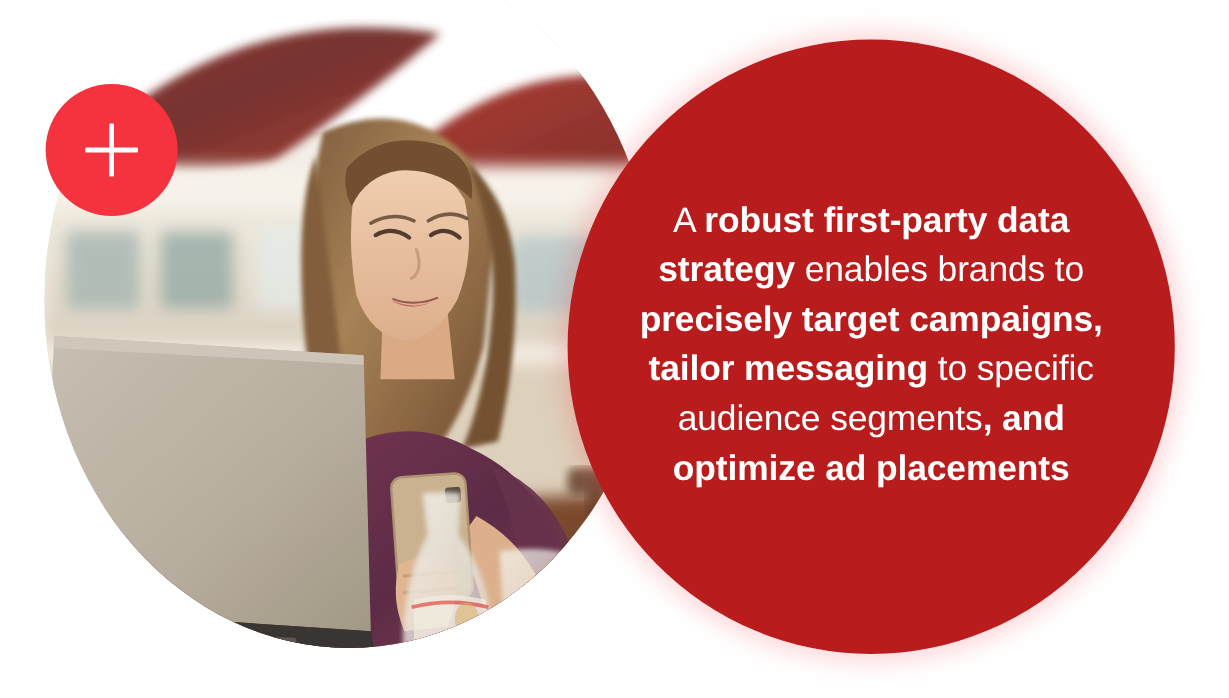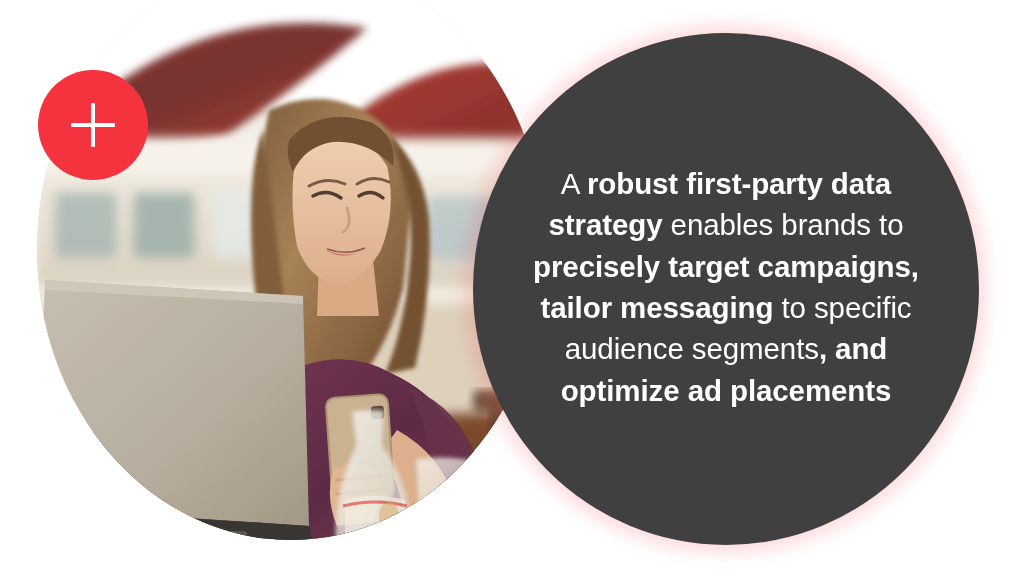--- a/index.html
+++ b/index.html
@@ -263,17 +263,17 @@
 
       <rect x="0" y="0" width="508" height="580" fill="#ffffff" opacity="0.05"></rect>
     </svg>
   </div>
 
   <div id="plus-badge" style="background: rgb(244, 51, 63);">
     <span class="glyph"></span>
   </div>
 
   <div id="callout-glow"></div>
-  <div id="callout-circle" style="background: #404040;">
+  <div id="callout-circle" style="background: #b91c1c;">
     <div id="callout-text" style="color: rgb(255, 255, 255);"><span class="reg">A </span><b>robust first-party data strategy</b><span class="reg"> enables brands to </span><b>precisely target campaigns, tailor messaging</b><span class="reg"> to specific audience segments</span><b>, and optimize ad placements</b></div>
   </div>
 
 </div>
 
 </body></html>

